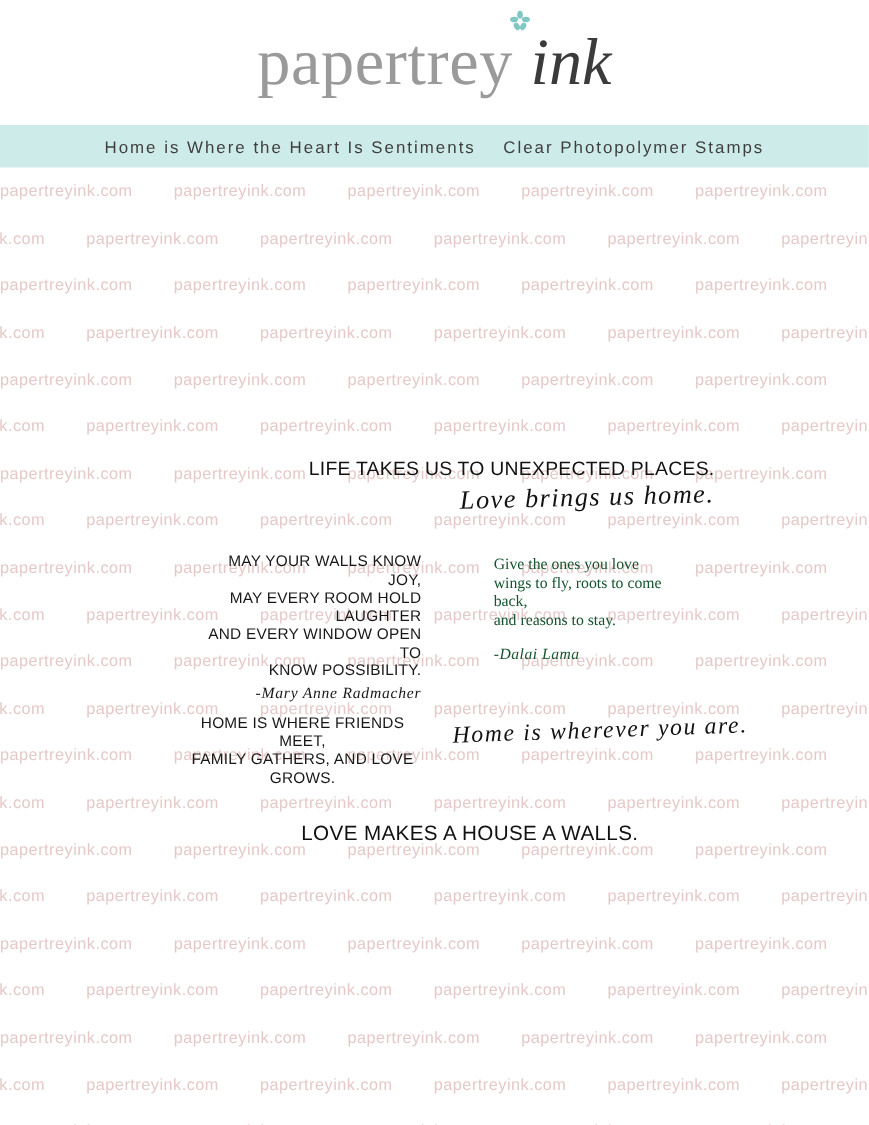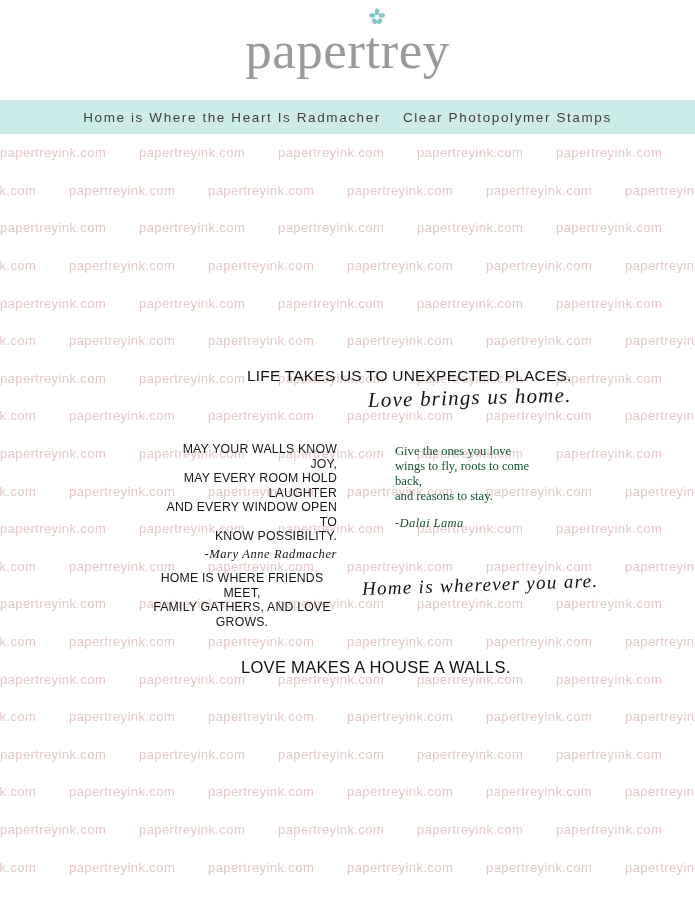--- a/index.html
+++ b/index.html
@@ -231,37 +231,38 @@
   }
 </style>
 </head>
 <body>
 
 <div class="page">
 
   <div class="logo-area">
     <div class="logo">
       <span class="logo-papertrey">papertrey</span>
+      <span class="logo-ink">ink</span>
       <span class="logo-flower">
         <svg viewBox="0 0 20 20" width="18" height="18" aria-hidden="true">
           <g fill="#7fc8c4">
             <ellipse cx="10" cy="4.2" rx="2.5" ry="3.6"></ellipse>
             <ellipse cx="15.2" cy="8.4" rx="3.6" ry="2.5"></ellipse>
             <ellipse cx="4.8" cy="8.4" rx="3.6" ry="2.5"></ellipse>
             <ellipse cx="12.8" cy="14.6" rx="2.5" ry="3.4" transform="rotate(30 12.8 14.6)"></ellipse>
             <ellipse cx="7.2" cy="14.6" rx="2.5" ry="3.4" transform="rotate(-30 7.2 14.6)"></ellipse>
           </g>
           <circle cx="10" cy="10" r="2.2" fill="#ffffff"></circle>
         </svg>
       </span>
     </div>
   </div>
 
   <div class="banner">
-    <span class="banner-text">Home is Where the Heart Is Radmacher</span>
+    <span class="banner-text">Home is Where the Heart Is Sentiments</span>
     <span class="banner-gap"></span>
     <span class="banner-text">Clear Photopolymer Stamps</span>
   </div>
 
   <div class="watermark-layer" id="watermark-layer">
       <div class="wm-row">
         <span class="wm-cell" style="color: rgb(229, 201, 200);">papertreyink.com</span>
         <span class="wm-cell" style="color: rgb(229, 201, 200);">papertreyink.com</span>
         <span class="wm-cell" style="color: rgb(229, 201, 200);">papertreyink.com</span>
         <span class="wm-cell" style="color: rgb(229, 201, 200);">papertreyink.com</span>

